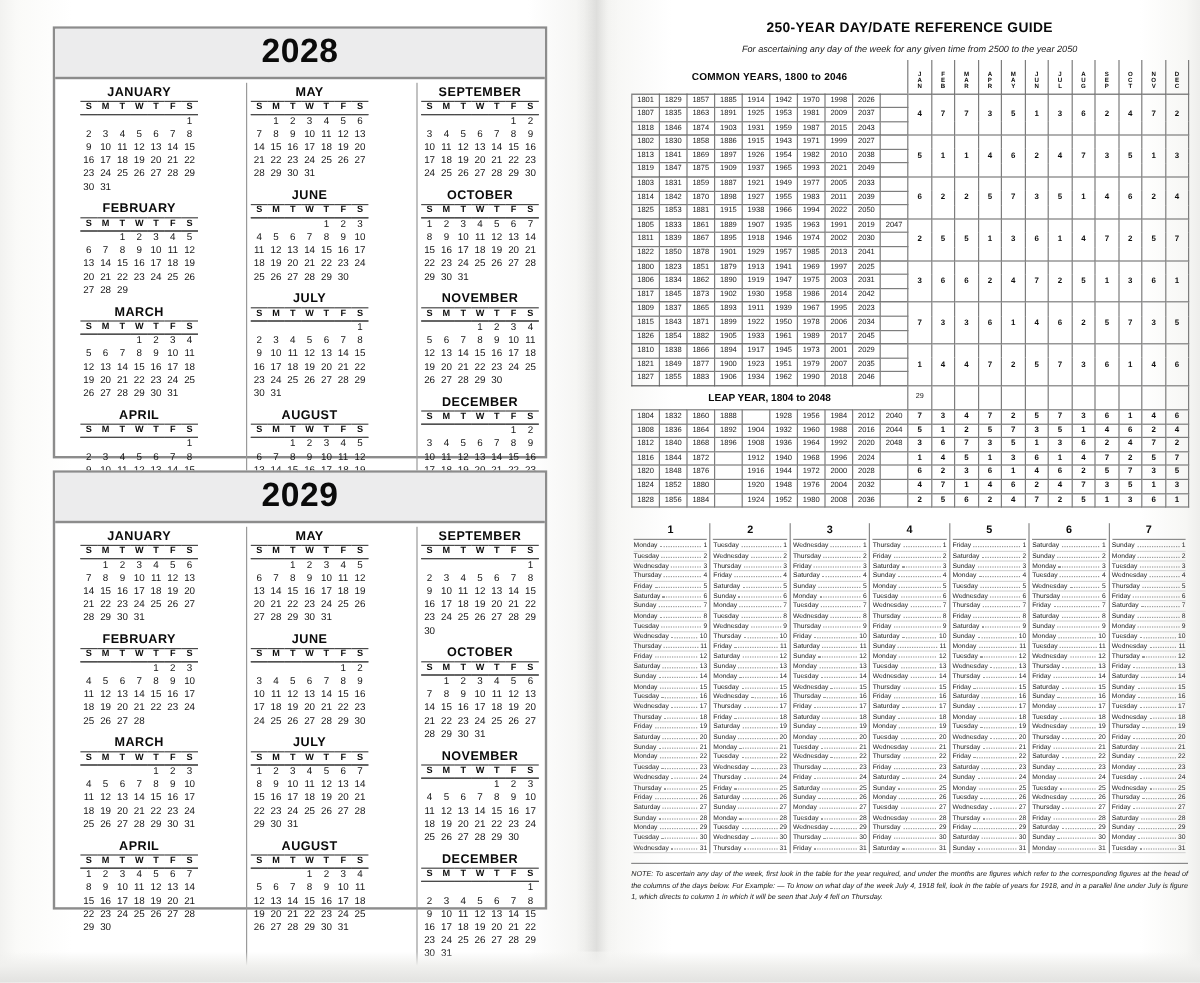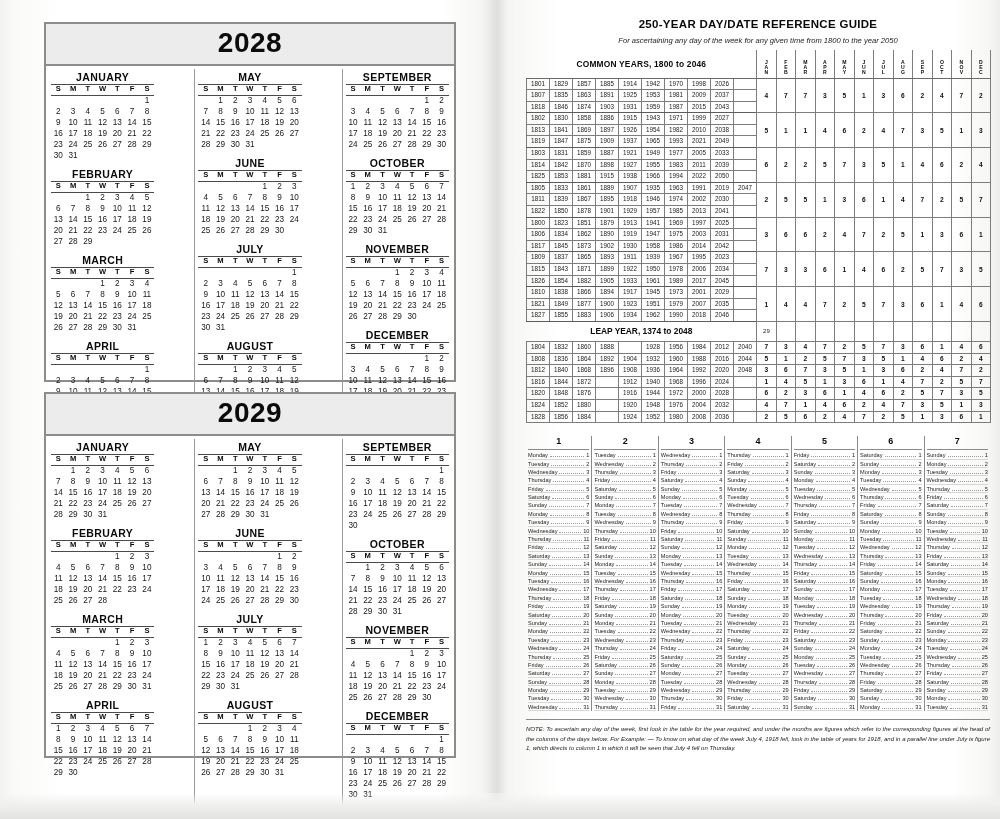--- a/index.html
+++ b/index.html
@@ -53,21 +53,21 @@
     text-align: center;
     font-weight: bold;
     font-size: 28px;
     letter-spacing: 0.5px;
     line-height: 1;
     padding: 5px 0 7px 0;
     color: #0b0b0b;
   }
   .months-grid {
     display: flex;
-    padding: 3px 2px 4px 2px;
+    padding: 3px 2px 4px 18px;
     gap: 37px;
   }
   .month-col {
     flex: 1 1 0;
     padding: 0 3px;
   }
   .month-col + .month-col { border-left: 1px solid #9a9a9a; }
 
   .month {
     margin-bottom: 5px;
@@ -1812,21 +1812,21 @@
                 </tbody>
               </table>
             </div>
           </div>
         </div>
     </div>
   </div>
 
   <div class="right-page">
     <div class="guide-title">250-YEAR DAY/DATE REFERENCE GUIDE</div>
-    <div class="guide-sub">For ascertaining any day of the week for any given time from 1800 to the year 2050</div>
+    <div class="guide-sub">For ascertaining any day of the week for any given time from 2500 to the year 2050</div>
 
     <table class="big-table">
       <colgroup>
           <col style="width: 23px;">
           <col style="width: 23px;">
           <col style="width: 23px;">
           <col style="width: 23px;">
           <col style="width: 23px;">
           <col style="width: 23px;">
           <col style="width: 23px;">
@@ -2240,21 +2240,21 @@
             <td class="yr">1883</td>
             <td class="yr">1906</td>
             <td class="yr">1934</td>
             <td class="yr">1962</td>
             <td class="yr">1990</td>
             <td class="yr">2018</td>
             <td class="yr">2046</td>
             <td class="yr"></td>
           </tr>
           <tr>
-            <td class="leap-head-cell" colspan="10">LEAP YEAR, 1374 to 2048</td>
+            <td class="leap-head-cell" colspan="10">LEAP YEAR, 1804 to 2048</td>
             <td class="leap-small" style="border-top: 0px;">29</td>
             <td class="leap-small" style="border-top: 0px;"></td>
             <td class="leap-small" style="border-top: 0px;"></td>
             <td class="leap-small" style="border-top: 0px;"></td>
             <td class="leap-small" style="border-top: 0px;"></td>
             <td class="leap-small" style="border-top: 0px;"></td>
             <td class="leap-small" style="border-top: 0px;"></td>
             <td class="leap-small" style="border-top: 0px;"></td>
             <td class="leap-small" style="border-top: 0px;"></td>
             <td class="leap-small" style="border-top: 0px;"></td>

